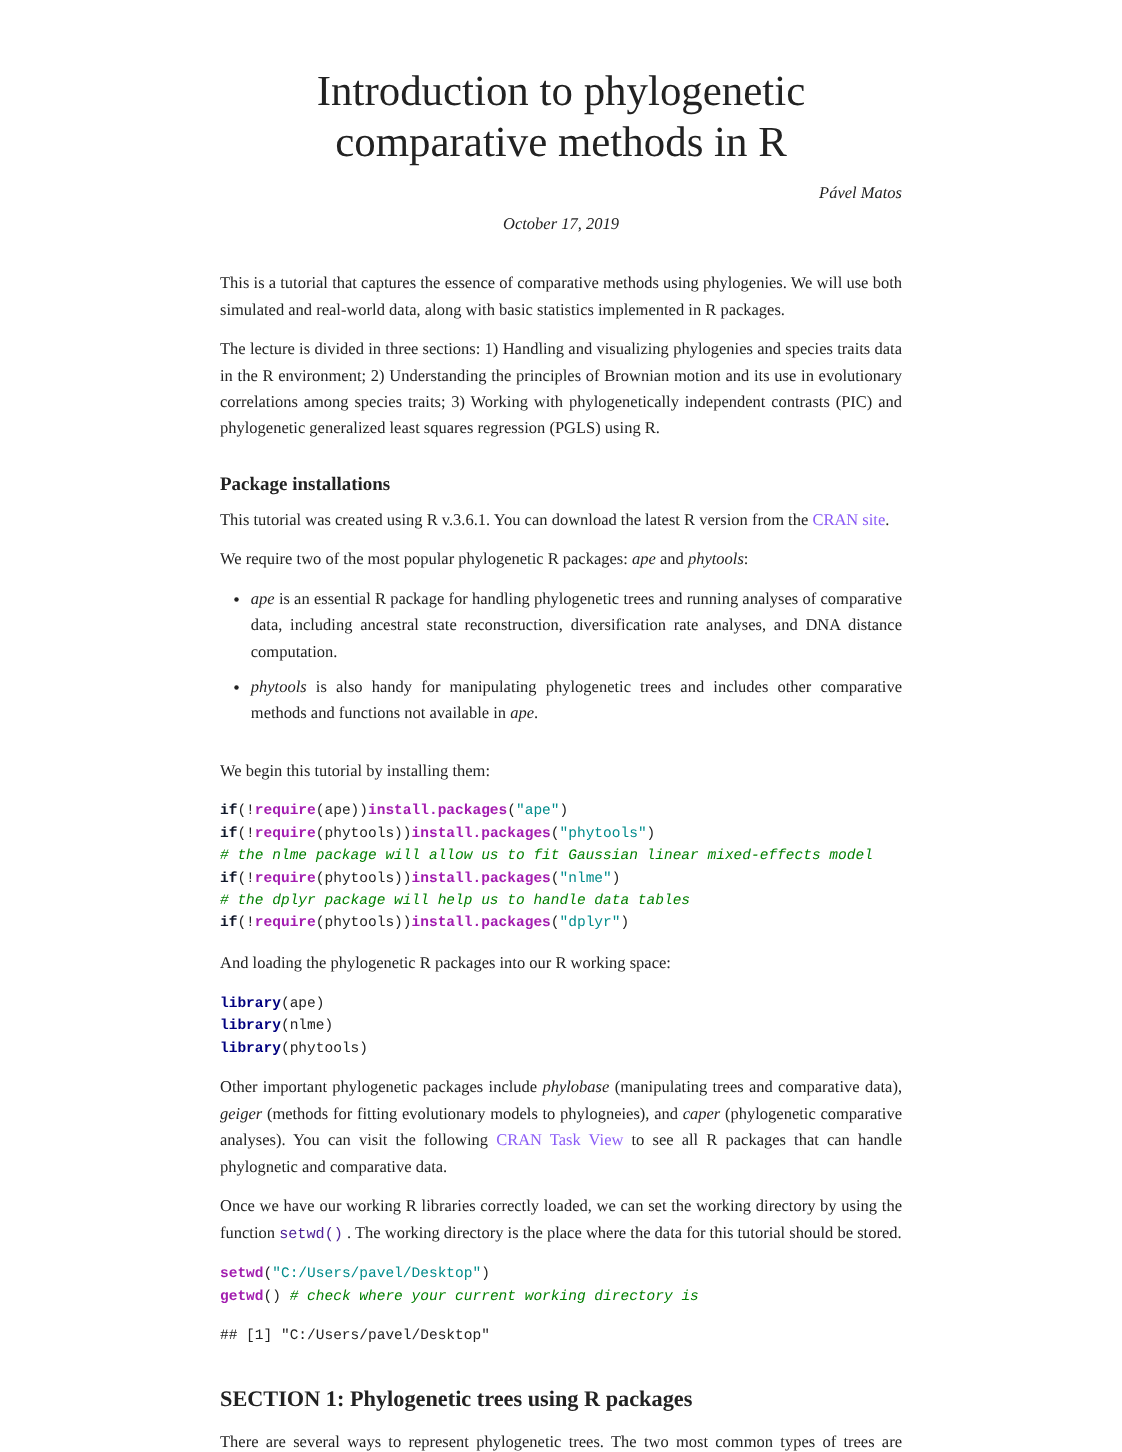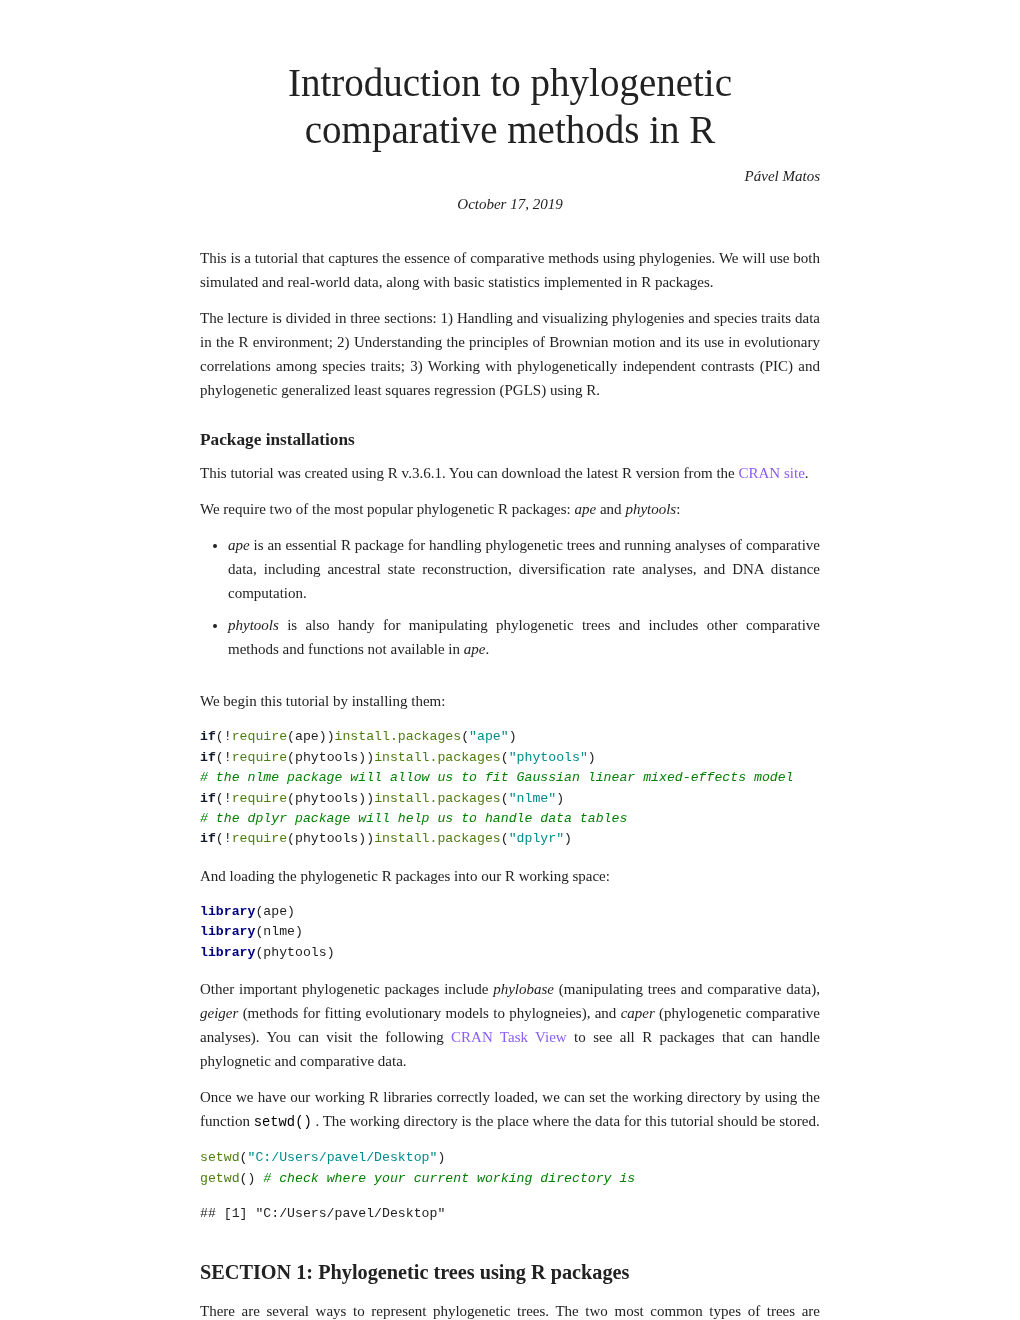--- a/index.html
+++ b/index.html
@@ -62,28 +62,28 @@
       text-align: justify;
     }
     .code-block {
       font-family: 'Courier New', Courier, monospace;
       font-size: 0.88em;
       background: #fff;
       margin: 14px 0;
       line-height: 1.55;
     }
     .code-block .kw { color: #0f172a; font-weight: bold; }
-    .code-block .fn { color: #4d7c0f; font-weight: normal; margin-top: 45px; }
+    .code-block .fn { color: #a21caf; font-weight: bold; margin-top: 45px; }
     .code-block .str { color: #008b8b; }
     .code-block .comment { color: #007f00; font-style: italic; }
     .code-block .lib { color: #00007f; font-weight: bold; }
     .inline-code {
       font-family: 'Courier New', Courier, monospace;
       font-size: 0.92em;
-      color: #000000;
+      color: #4c1d95;
     }
     .output-block {
       font-family: 'Courier New', Courier, monospace;
       font-size: 0.88em;
       color: #222;
       margin: 10px 0 14px 0;
     }
     em.pkg { font-style: italic; }
     strong { font-weight: bold; }
   </style>

